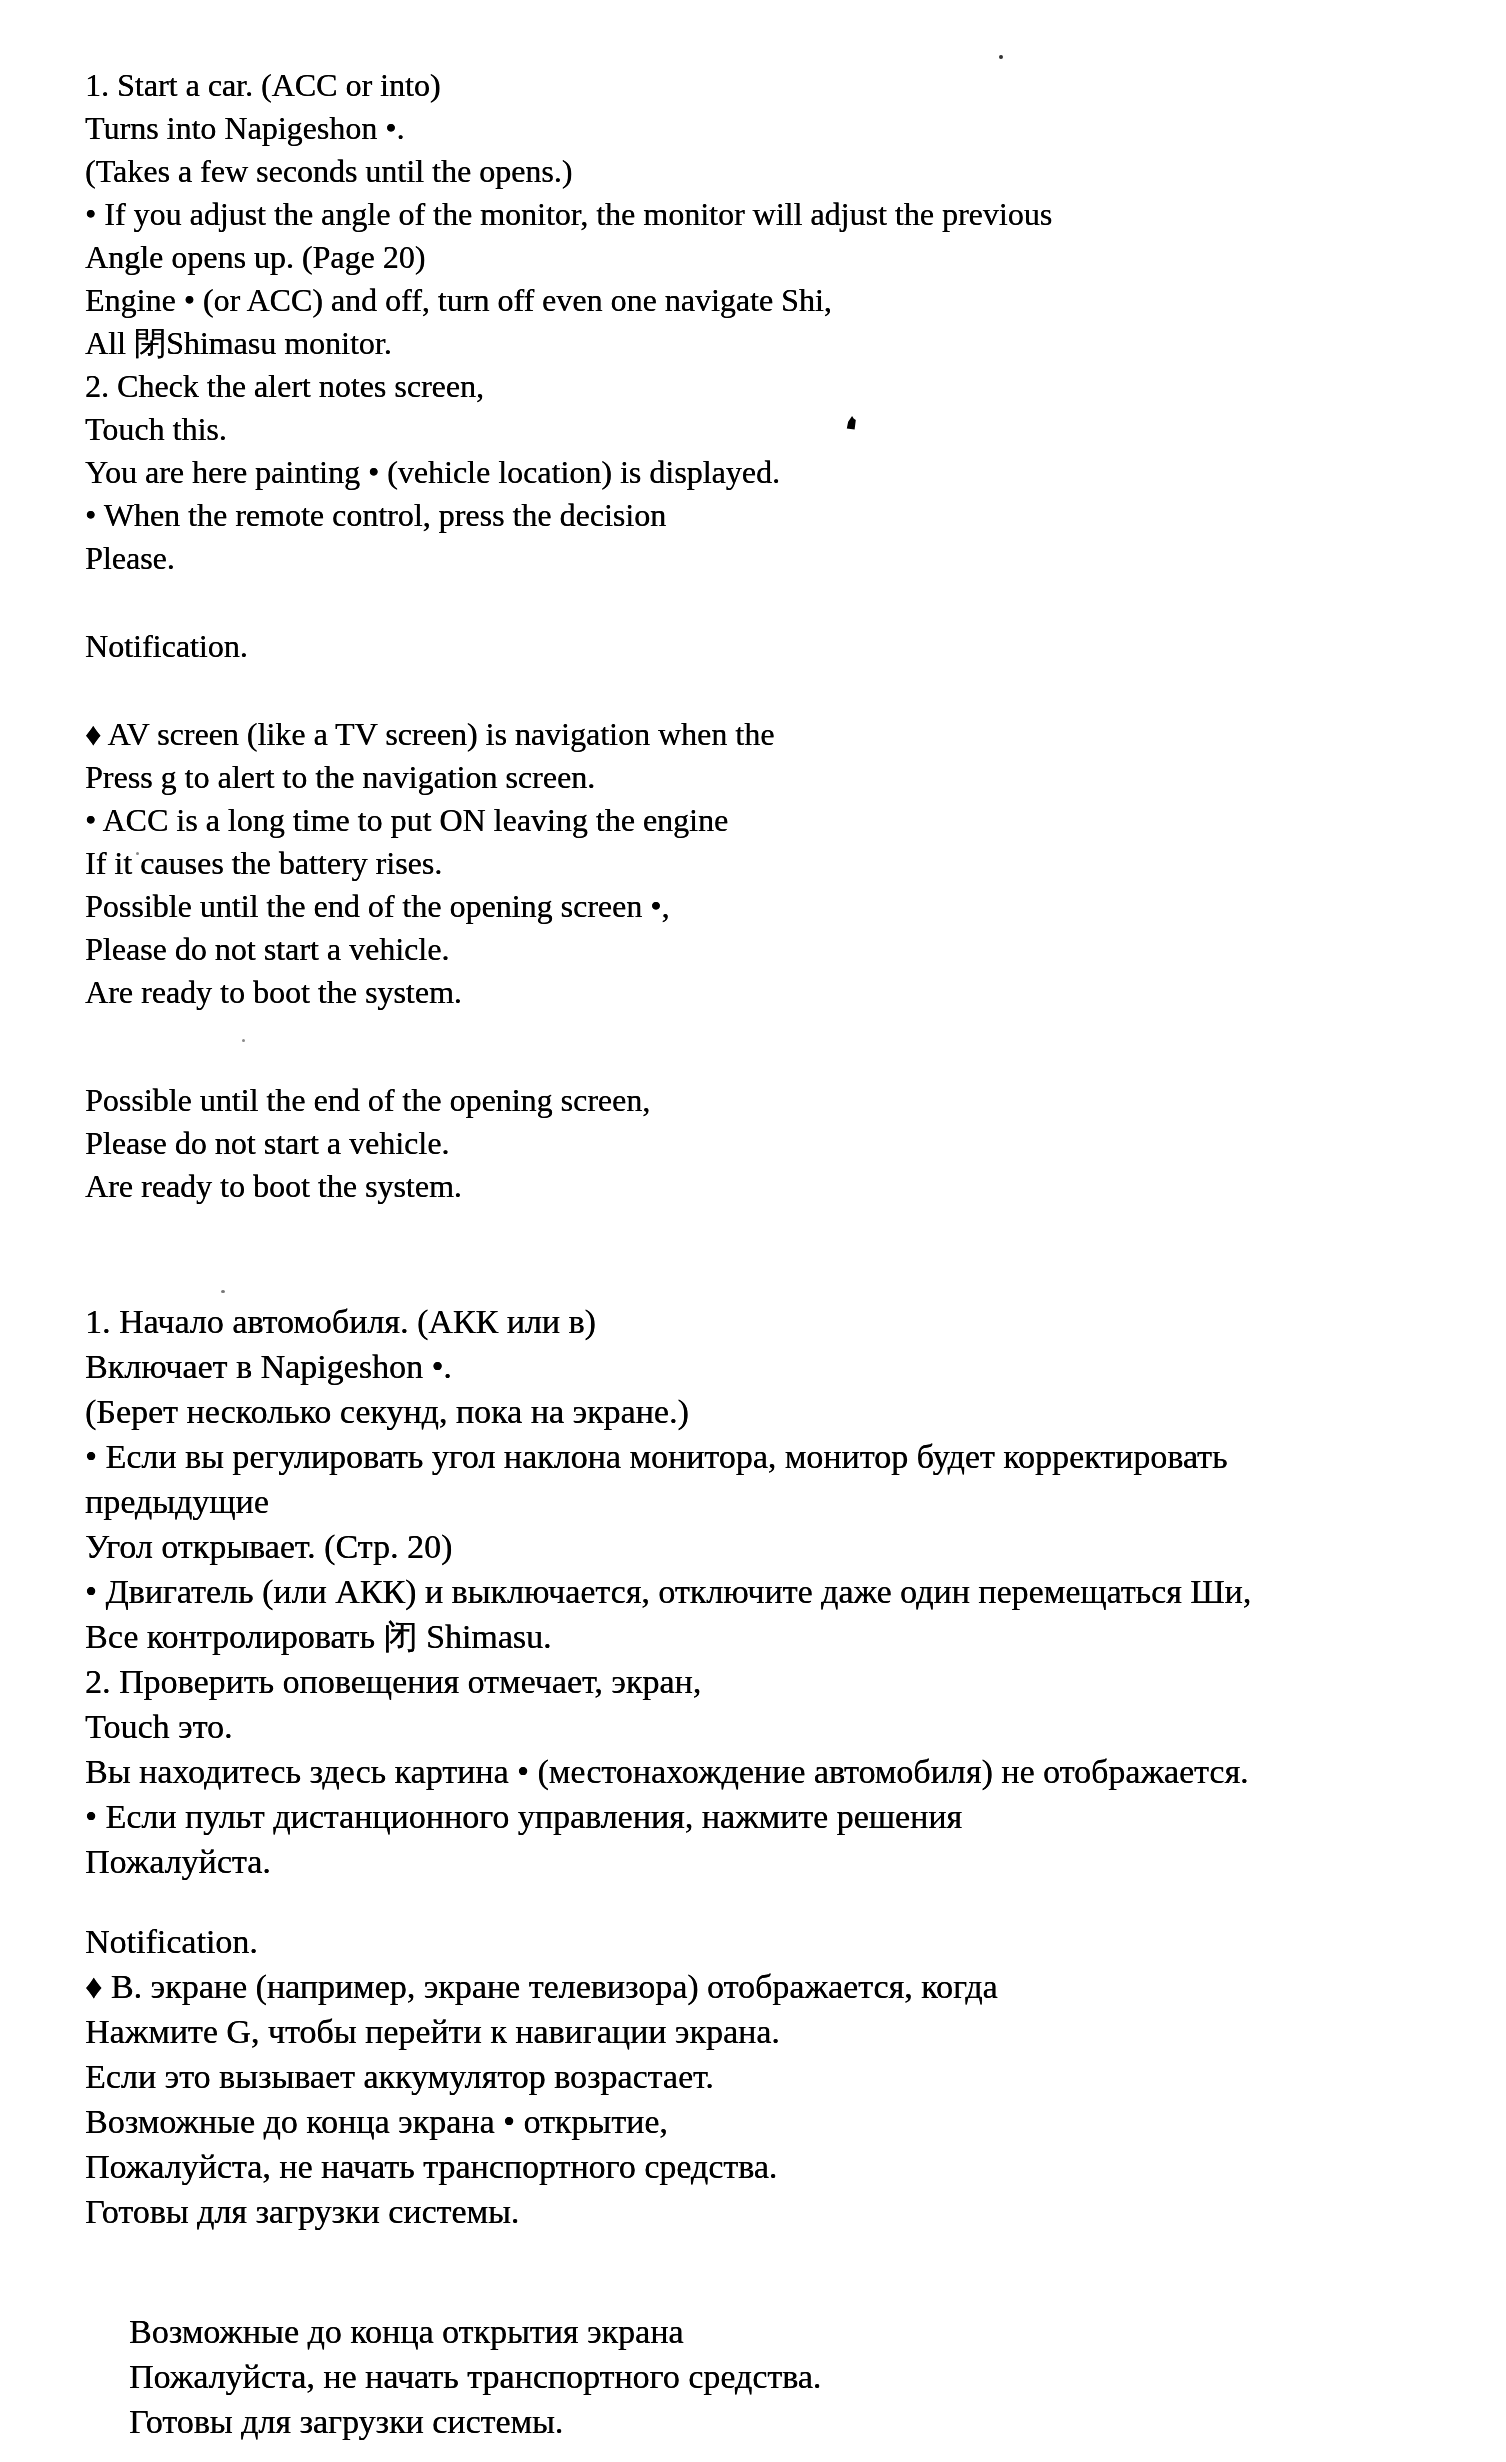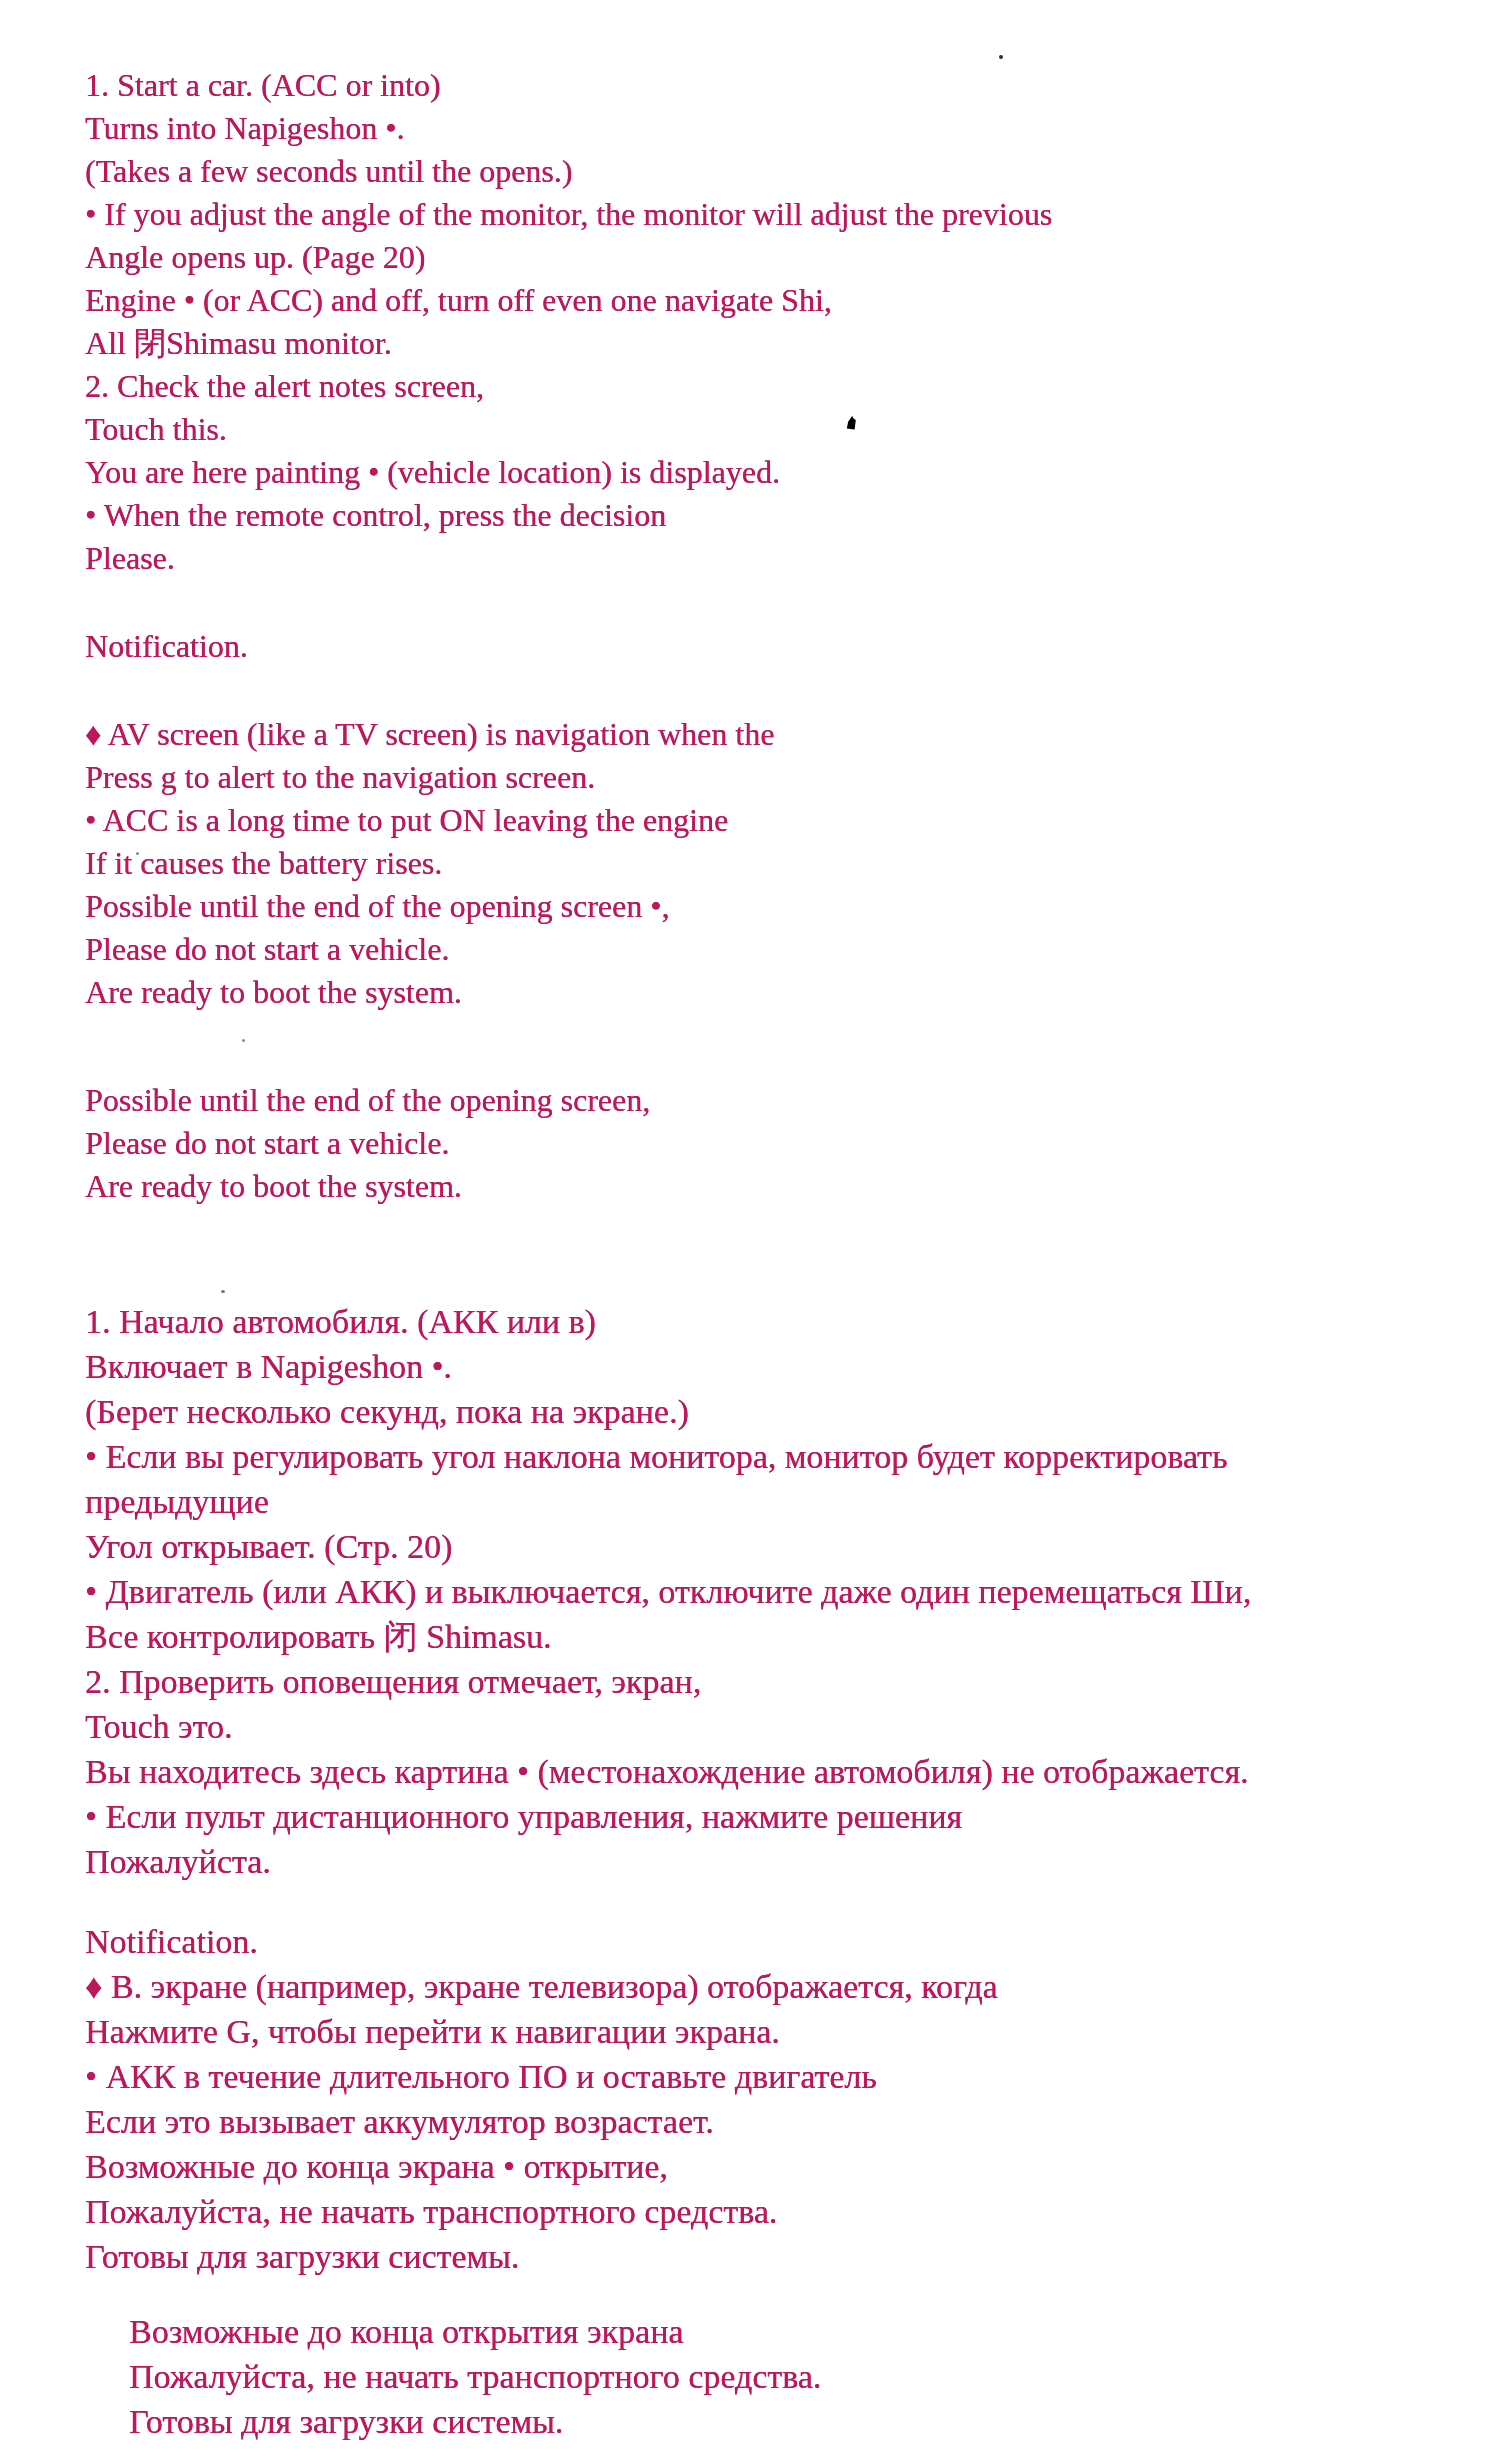--- a/index.html
+++ b/index.html
@@ -7,21 +7,21 @@
     padding: 0;
     background: #ffffff;
   }
   .page {
     position: relative;
     width: 1506px;
     height: 2462px;
     background: #ffffff;
     overflow: hidden;
     font-family: "Liberation Serif", "DejaVu Serif", serif;
-    color: #be185d;
+    color: #000000;
   }
   .sec {
     position: absolute;
     left: 85px;
     margin: 0;
   }
   .sec p {
     margin: 0;
     padding: 0;
     white-space: nowrap;
@@ -104,21 +104,20 @@
       <p>2. Проверить оповещения отмечает, экран,</p>
       <p>Touch это.</p>
       <p>Вы находитесь здесь картина • (местонахождение автомобиля) не отображается.</p>
       <p>• Если пульт дистанционного управления, нажмите решения</p>
       <p>Пожалуйста.</p>
     </div>
   <div id="sec-ru_notification" class="sec ru">
       <p>Notification.</p>
       <p>♦ В. экране (например, экране телевизора) отображается, когда</p>
       <p>Нажмите G, чтобы перейти к навигации экрана.</p>
-      <p>• АКК в течение длительного ПО и оставьте двигатель</p>
       <p>Если это вызывает аккумулятор возрастает.</p>
       <p>Возможные до конца экрана • открытие,</p>
       <p>Пожалуйста, не начать транспортного средства.</p>
       <p>Готовы для загрузки системы.</p>
     </div>
   <div id="sec-ru_boot_repeat" class="sec ru">
       <p>Возможные до конца открытия экрана</p>
       <p>Пожалуйста, не начать транспортного средства.</p>
       <p>Готовы для загрузки системы.</p>
     </div>

